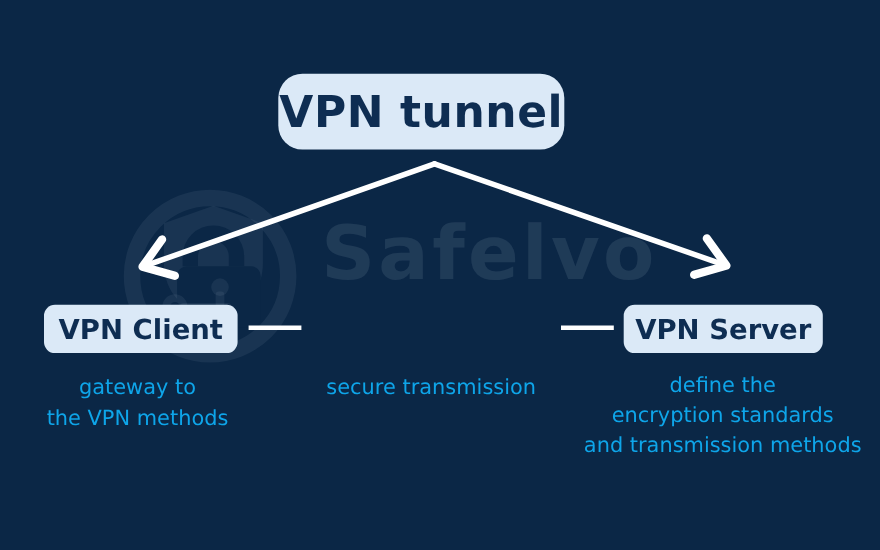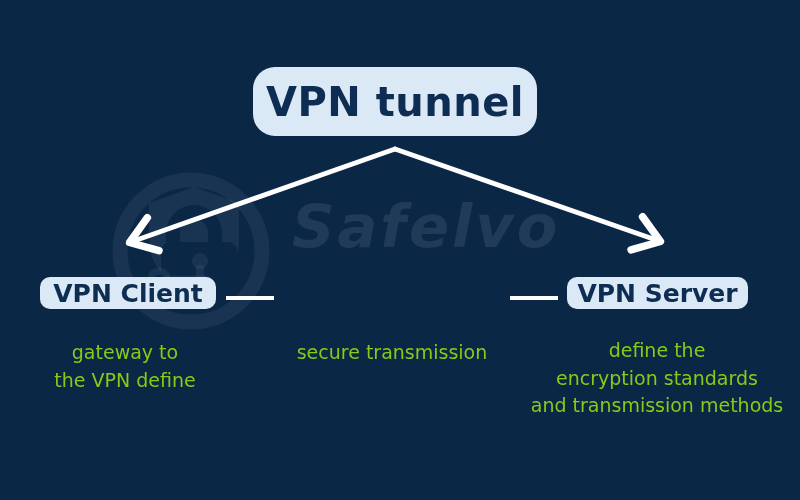--- a/index.html
+++ b/index.html
@@ -15,27 +15,26 @@
 
   
   .wm-logo {
     position: absolute;
     left: 103px; top: 162px;
     width: 178px; height: 178px;
   }
   .wm-text {
     position: absolute;
     left: 292px; top: 192px;
-    font-size: 59px;
+    font-size: 68px;
     font-weight: 600;
     letter-spacing: 3px;
     color: rgba(214, 231, 247, 0.10);
     white-space: nowrap;
     user-select: none;
-    font-style: italic;
   }
 
   
   .overlay {
     position: absolute;
     left: 0; top: 0;
     width: 800px; height: 500px;
   }
 
   
@@ -44,39 +43,39 @@
     background: #dbe9f7;
     color: #0e2d52;
     font-weight: bold;
     display: flex;
     align-items: center;
     justify-content: center;
     white-space: nowrap;
   }
   .pill-title {
     left: 253px; top: 67px;
-    width: 284px; height: 69px;
+    width: 260px; height: 69px;
     border-radius: 22px;
     font-size: 40px;
     letter-spacing: 0.5px;
   }
   .pill-node {
     top: 277px;
-    height: 32px;
+    height: 44px;
     border-radius: 10px;
     font-size: 25px;
   }
   .pill-client    { left: 40px;  width: 176px; }
   .pill-protocols { left: 281px; width: 222px; }
   .pill-server    { left: 567px; width: 181px; justify-content: center; }
 
   
   .desc {
     position: absolute;
-    color: #84cc16;
+    color: #0ea5e9;
     font-size: 19px;
     line-height: 27.5px;
     text-align: center;
     font-weight: 400;
   }
   .desc span { display: block; }
   .desc-client    { left: 15px;  top: 339px; width: 220px; }
   .desc-protocols { left: 282px; top: 339px; width: 220px; }
   .desc-server    { left: 507px; top: 337px; width: 300px; }
 </style>
@@ -124,21 +123,21 @@
 
   <div class="pill pill-node pill-client">
     <span>VPN Client</span>
   </div>
   <div class="pill pill-node pill-server">
     <span>VPN Server</span>
   </div>
 
   <div class="desc desc-client">
     <span>gateway to</span>
-    <span>the VPN define</span>
+    <span>the VPN methods</span>
   </div>
   <div class="desc desc-protocols">
     <span>secure transmission</span>
   </div>
   <div class="desc desc-server">
     <span>define the</span>
     <span>encryption standards</span>
     <span>and transmission methods</span>
   </div>
 

